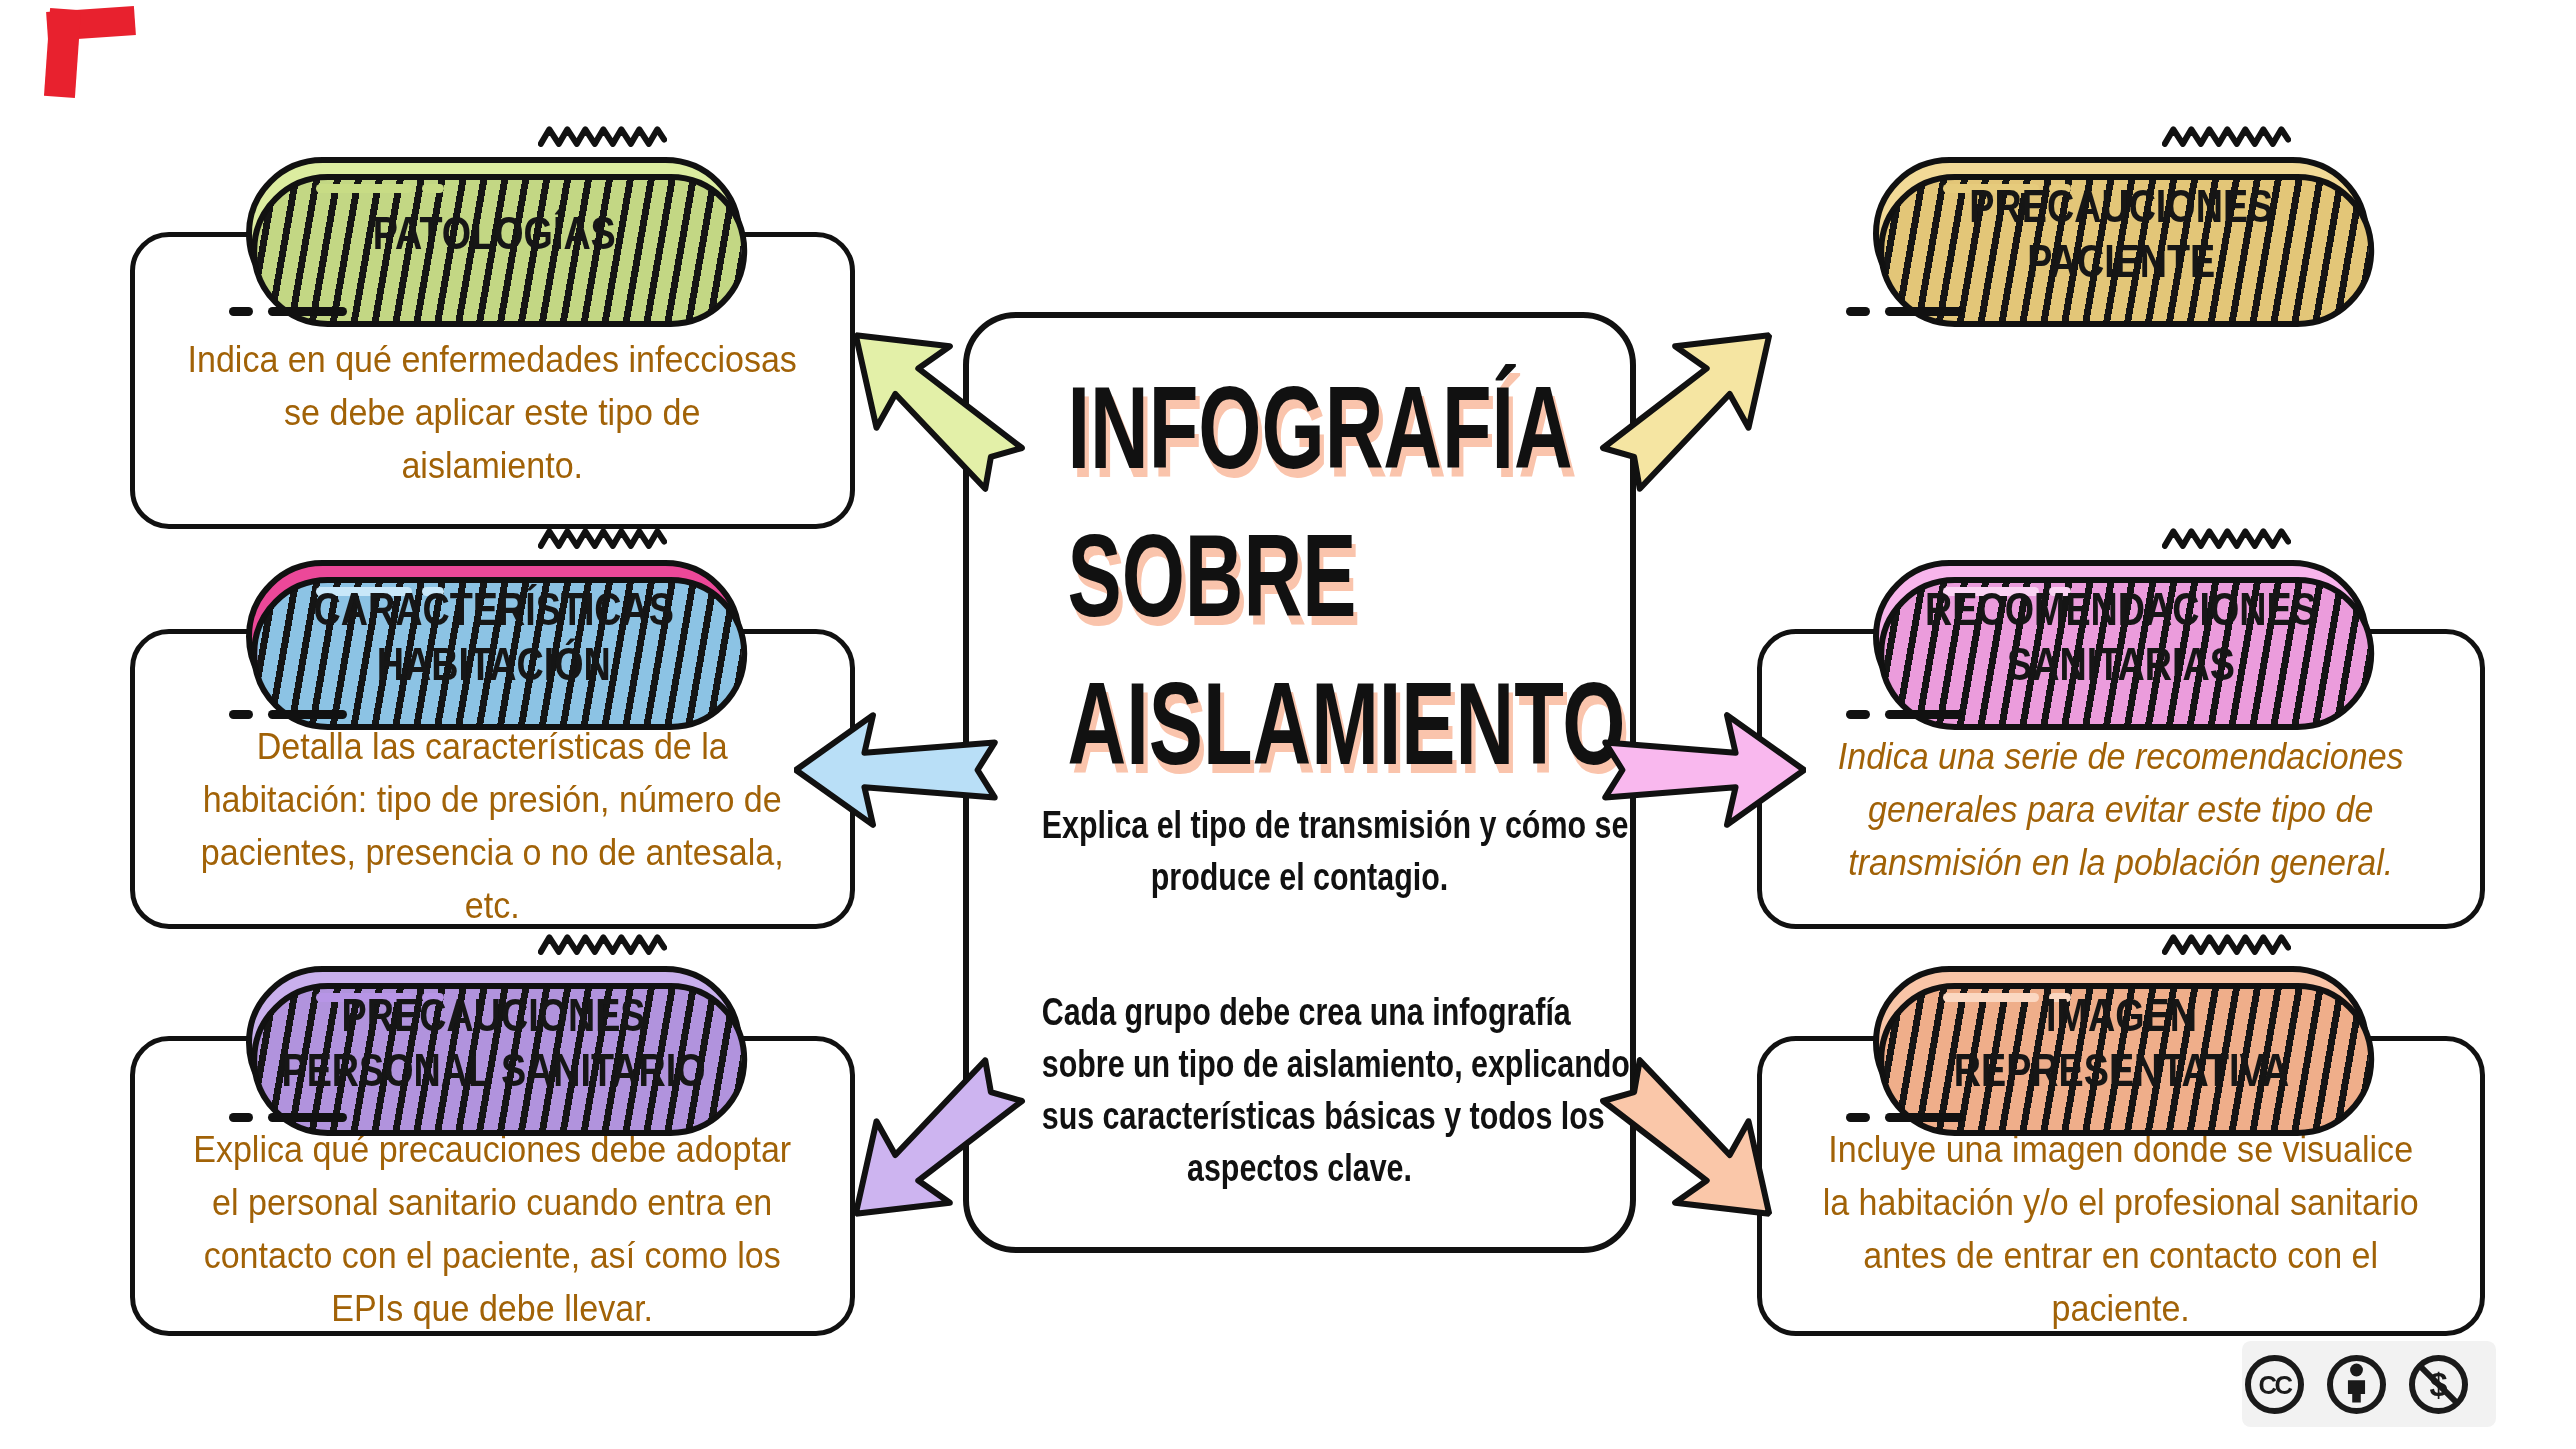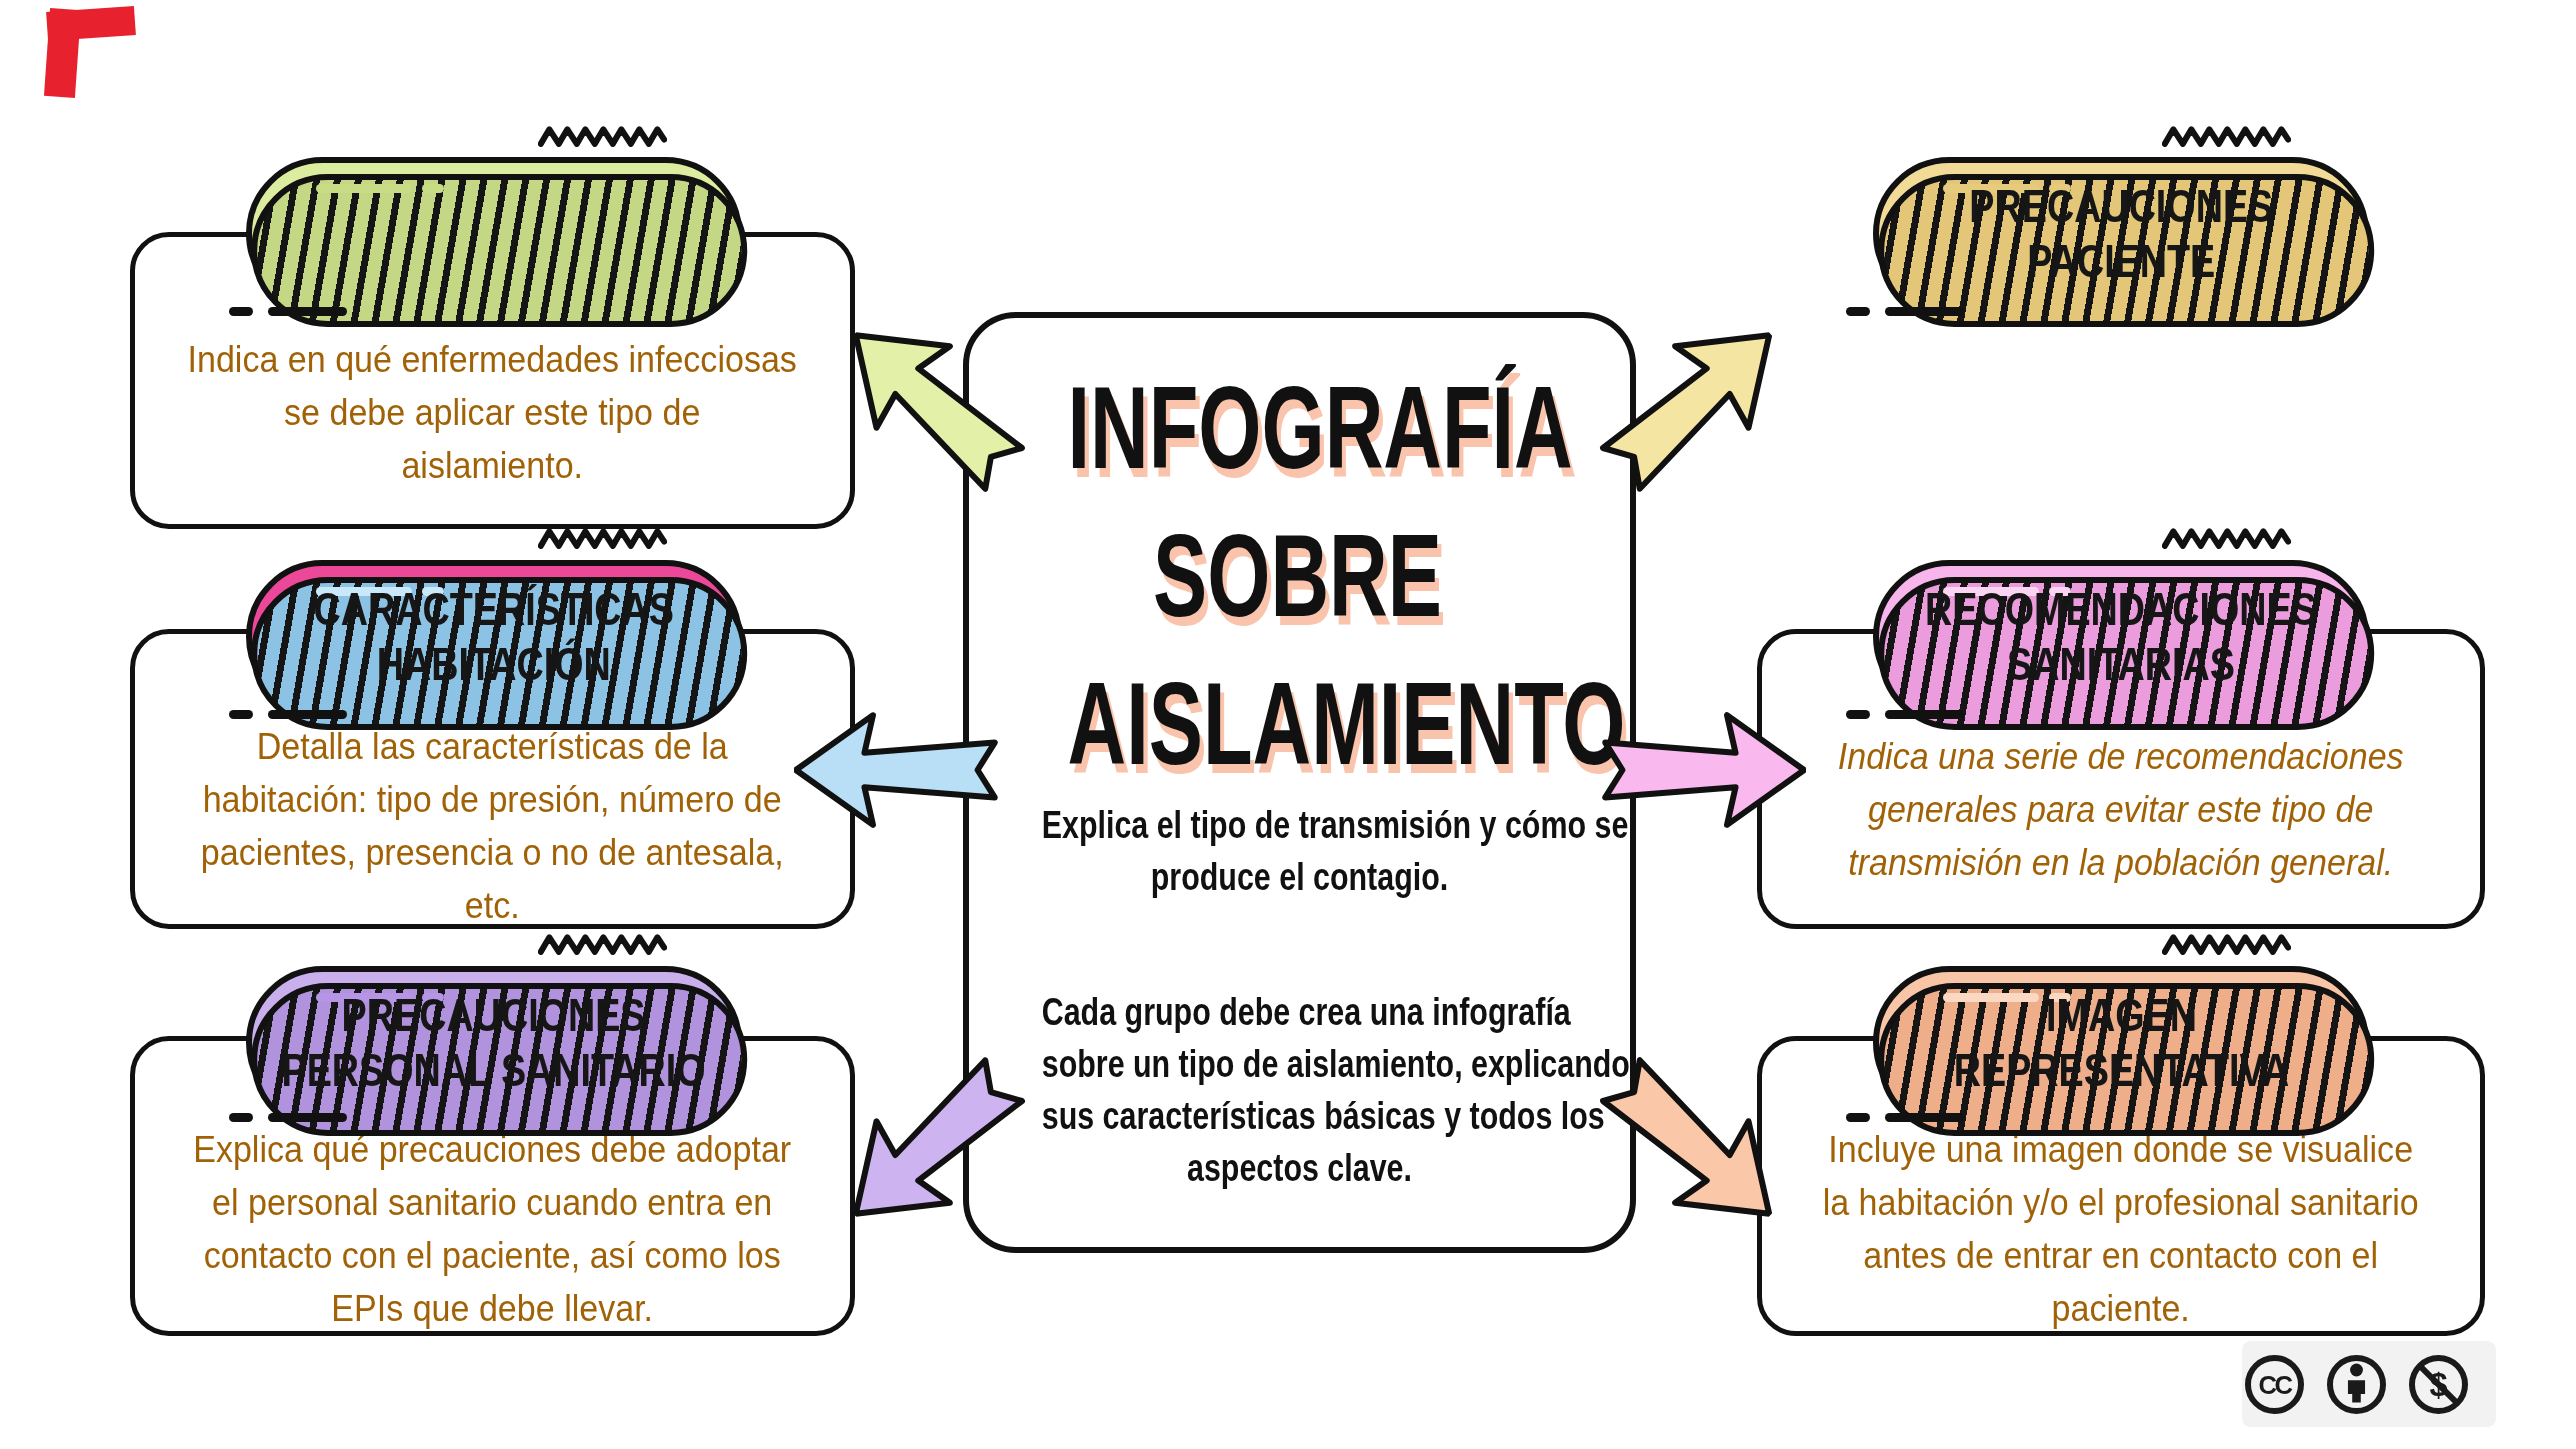--- a/index.html
+++ b/index.html
@@ -52,21 +52,21 @@
   .dash { position:absolute; height:8.6px; background:#111; border-radius:5.2px; z-index:4; }
 
   
   .zigzag { position:absolute; z-index:1; }
 
   
   .center-box {
     position:absolute; left:963px; top:312px; width:661px; height:929px;
     background:#fff; border:6px solid #111; border-radius:53px; z-index:2;
   }
-  .main-title { position:absolute; left:0; right:4px; top:36px; text-align:center; }
+  .main-title { position:absolute; left:0; right:4px; top:36px; text-align:left; }
   .main-title .tline {
     font-weight:700; font-size:116px; line-height:148px; color:#111;
     transform:scaleX(.70);
     text-shadow:6px 8.6px 0 #FAC4AC;
   }
   .center-par { position:absolute; left:0; right:0; text-align:center;
     font-weight:700; color:#111; }
   .center-par .tline { font-size:39px; line-height:52px; transform:scaleX(.78); }
   .par1 { top:481px; }
   .par2 { top:668px; }
@@ -120,20 +120,23 @@
   <section class="box" style="left:130px; top:232px; width:715px; height:287px;">
     <div class="box-body" style="top:96px;">
       <span class="tline">Indica en qué enfermedades infecciosas</span>
       <span class="tline">se debe aplicar este tipo de</span>
       <span class="tline">aislamiento.</span>
     </div>
   </section>
   <div class="pill c-green" style="left:246px; top:157px;">
     <div class="hl" style="background:#c8dc85;"></div>
     <div class="hl-s" style="background:#c8dc85;"></div>
+    <div class="pill-label">
+      <span class="tline">PATOLOGÍAS</span>
+    </div>
   </div>
   <div class="dash" style="left:229px; top:307px; width:24px;"></div>
   <div class="dash" style="left:268px; top:307px; width:79px;"></div>
 
   <section class="box" style="left:130px; top:629px; width:715px; height:290px;">
     <div class="box-body" style="top:86px;">
       <span class="tline">Detalla las características de la</span>
       <span class="tline">habitación: tipo de presión, número de</span>
       <span class="tline">pacientes, presencia o no de antesala,</span>
       <span class="tline">etc.</span>

